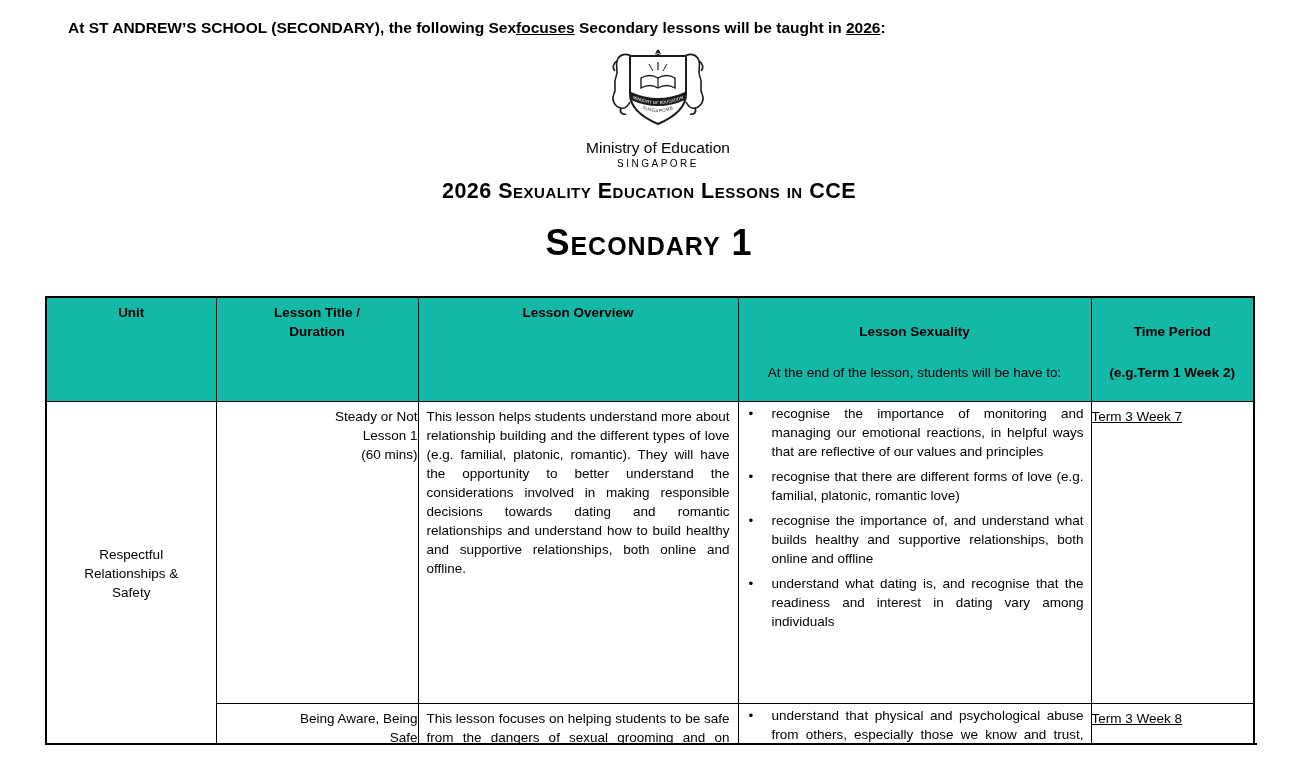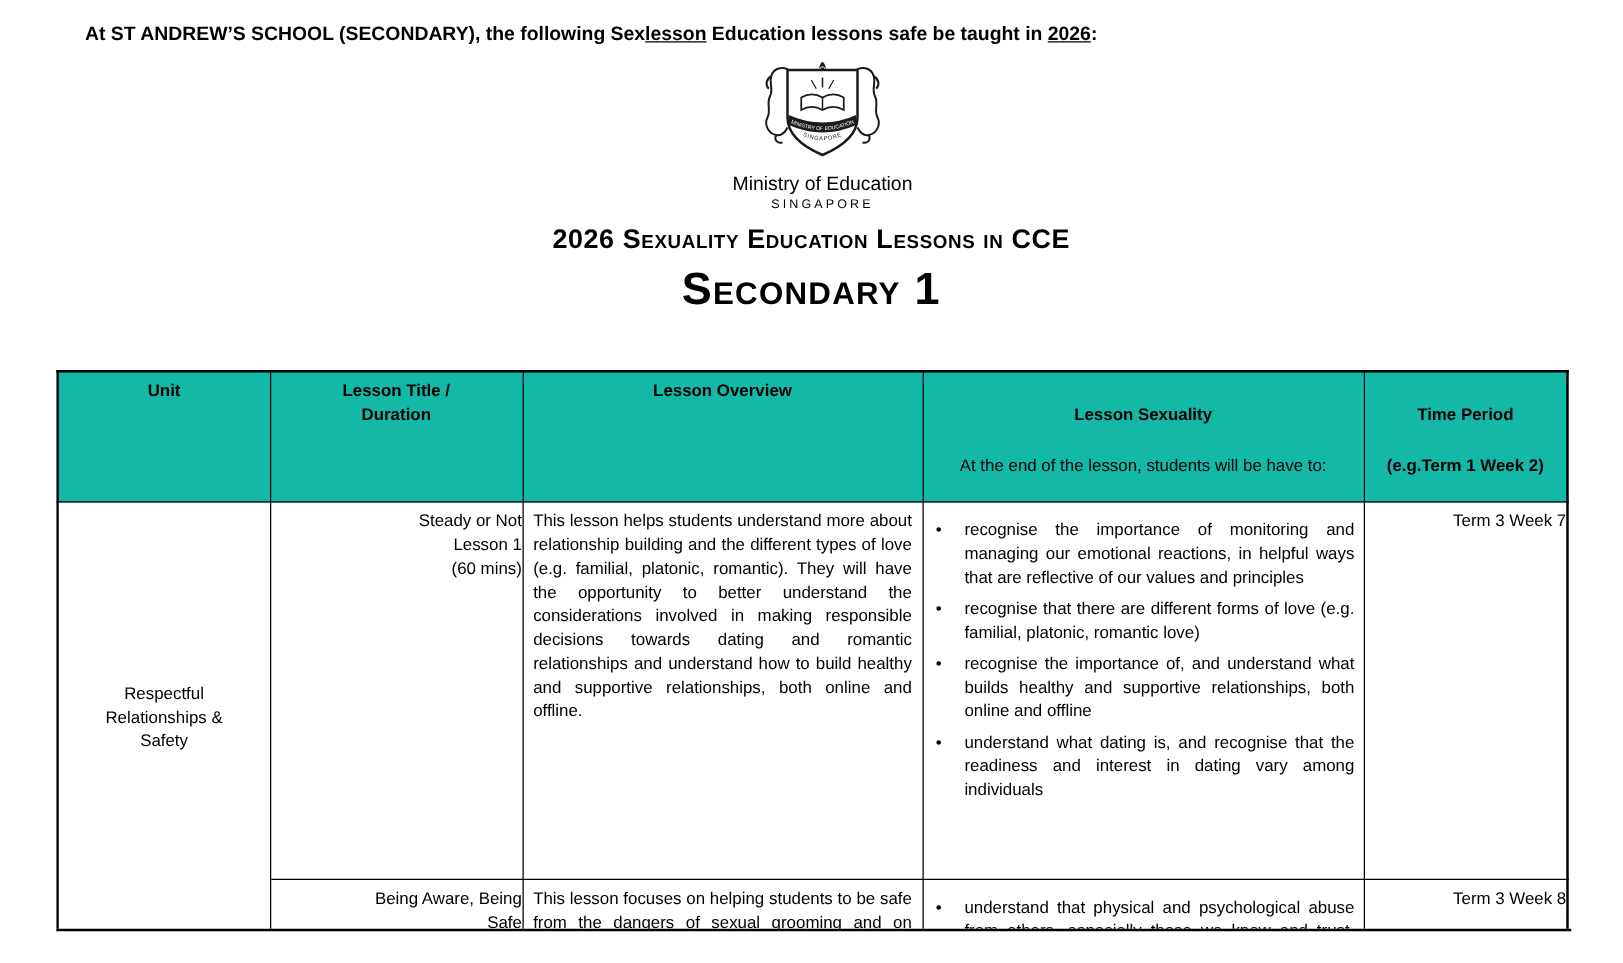--- a/index.html
+++ b/index.html
@@ -22,21 +22,21 @@
   .crest text { font-family: "Liberation Sans", sans-serif; }
   .ministry-text { font-size: 15.5px; margin-top: 3px; }
   .singapore-text { font-size: 10px; letter-spacing: 2.5px; margin-top: 1px; }
 
   .cce-title {
     position: absolute; top: 179px; left: 0; width: 100%; margin: 0;
     text-align: center; font-size: 21.5px; font-weight: 700;
     font-variant: small-caps; letter-spacing: 0.5px;
   }
   .sec-title {
-    position: absolute; top: 210px; left: 0; width: 100%; margin: 0;
+    position: absolute; top: 222px; left: 0; width: 100%; margin: 0;
     text-align: center; font-size: 36px; font-weight: 700;
     font-variant: small-caps; letter-spacing: 1px;
   }
 
   .table-wrap {
     position: absolute; top: 296px; left: 45px;
     width: 1212px; height: 449px; overflow: hidden;
     border-bottom: 2.5px solid #000;
   }
   table.lessons {
@@ -52,35 +52,35 @@
   }
   .h-sub { font-weight: 400; margin-top: 3px; }
   .h-sub.bold { font-weight: 700; }
 
   tbody tr.r1 { height: 302px; }
   tbody tr.r2 { height: 130px; }
 
   td.unit { vertical-align: middle; text-align: center; white-space: pre-line; padding-bottom: 88px; }
   td.title { text-align: right; padding-top: 5px; white-space: pre-line; }
   td.overview { text-align: justify; padding: 5px 8px 0 8px; margin-top: 20px; }
-  td.objectives { padding: 12px 0 0 0; }
+  td.objectives { padding: 2px 0 0 0; }
   .obj-list { list-style: none; margin: 0; padding: 0; }
   .obj-list li {
     position: relative; padding-left: 33px; padding-right: 7px;
     margin-bottom: 6px; text-align: justify;
   }
   .obj-list li::before { content: "\2022"; position: absolute; left: 10px; top: 0; }
-  td.time { text-align: right; padding-top: 5px; }
+  td.time { text-align: left; padding-top: 5px; text-decoration: underline; }
 </style>
 </head>
 <body>
 
 <div class="page">
 
-  <p class="intro"><span>At ST ANDREW’S SCHOOL (SECONDARY), the following Sex</span><span class="u">lesson</span><span> Education lessons safe be taught in </span><span class="u">2026</span><span>:</span></p>
+  <p class="intro"><span>At ST ANDREW’S SCHOOL (SECONDARY), the following Sex</span><span class="u">focuses</span><span> Secondary lessons will be taught in </span><span class="u">2026</span><span>:</span></p>
 
   <div class="logo-block">
     <svg class="crest" width="122" height="94" viewBox="0 0 122 94" xmlns="http://www.w3.org/2000/svg">
       <defs>
         <path id="bandPath" d="M36,56.5 Q61,67.5 86,56.5"></path>
         <path id="singPath" d="M44,66 Q61,74.5 78,66"></path>
       </defs>
       <g stroke="#1b1b1b" fill="none" stroke-width="1.6">
         <path d="M37,16 C30,10 22,12 20,19 C18,25 22,29 19,35 C16,41 20,46 17,52 C14,58 18,65 24,66 C28,67 31,64 33,60"></path>
         <path d="M20,19 C16,21 15,26 18,29"></path>

